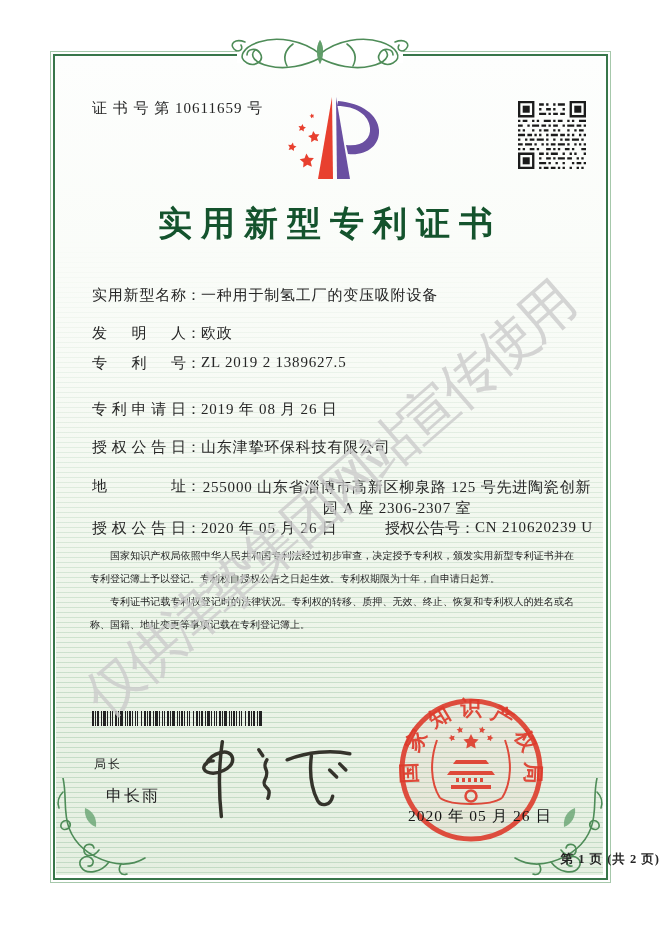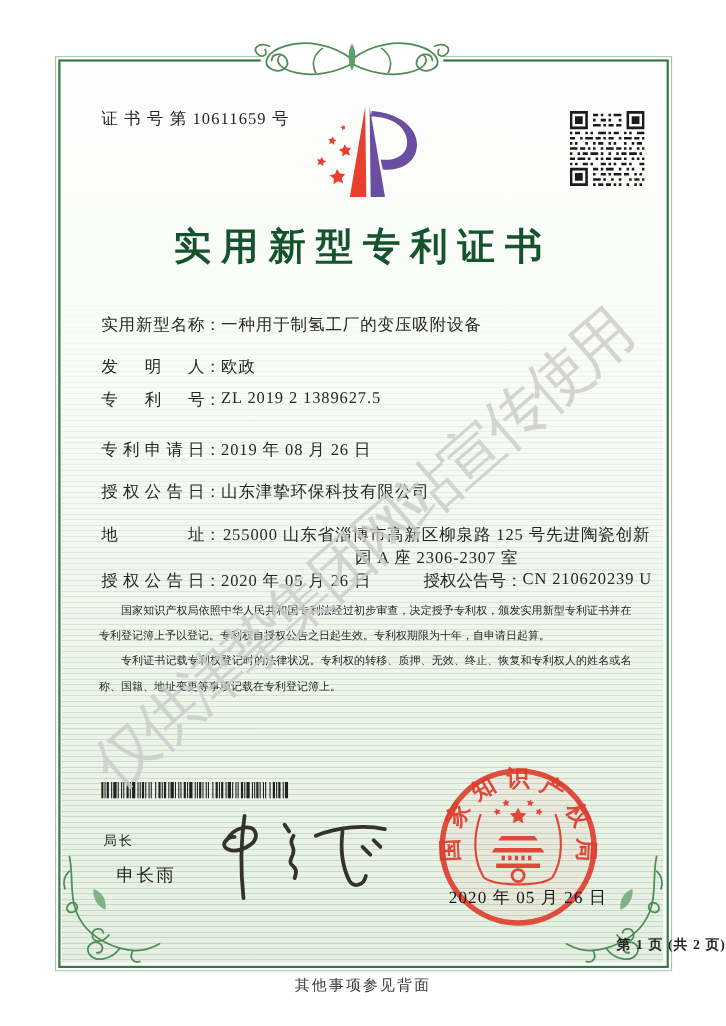--- a/index.html
+++ b/index.html
@@ -227,17 +227,16 @@
         <circle cx="77" cy="106" r="5.5" fill="none" stroke="#dd3b2c" stroke-width="2.5"></circle>
         <path d="M43,50 C36,70 36,92 46,108" fill="none" stroke="#dd3b2c" stroke-width="2"></path>
         <path d="M111,50 C118,70 118,92 108,108" fill="none" stroke="#dd3b2c" stroke-width="2"></path>
         <path d="M46,108 C58,116 96,116 108,108" fill="none" stroke="#dd3b2c" stroke-width="2"></path>
       </g>
     </svg>
 
     <div class="seal-date">2020 年 05 月 26 日</div>
 
     <div class="page-info">第 1 页 (共 2 页)</div>
-    <div class="back-note">其他事项参见背面</div>
   </div>
 
   <div class="watermark">仅供津挚集团网站宣传使用</div>
 </div>
 
 </body></html>

